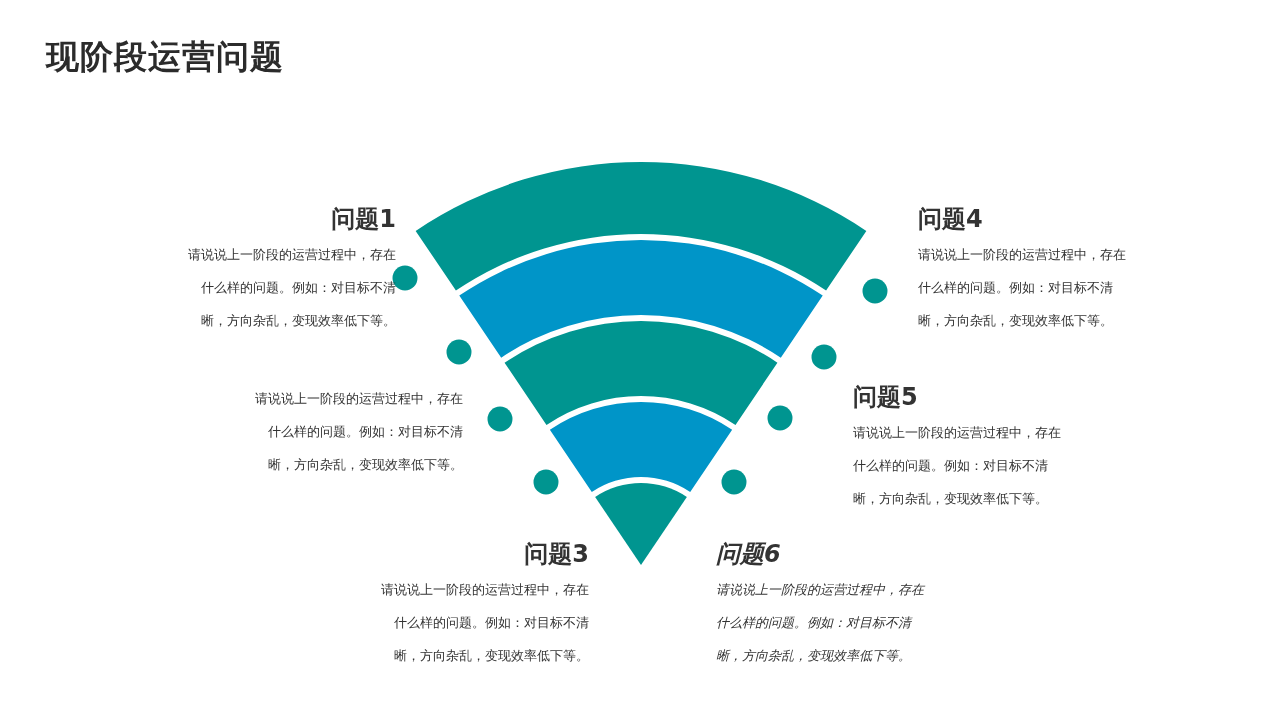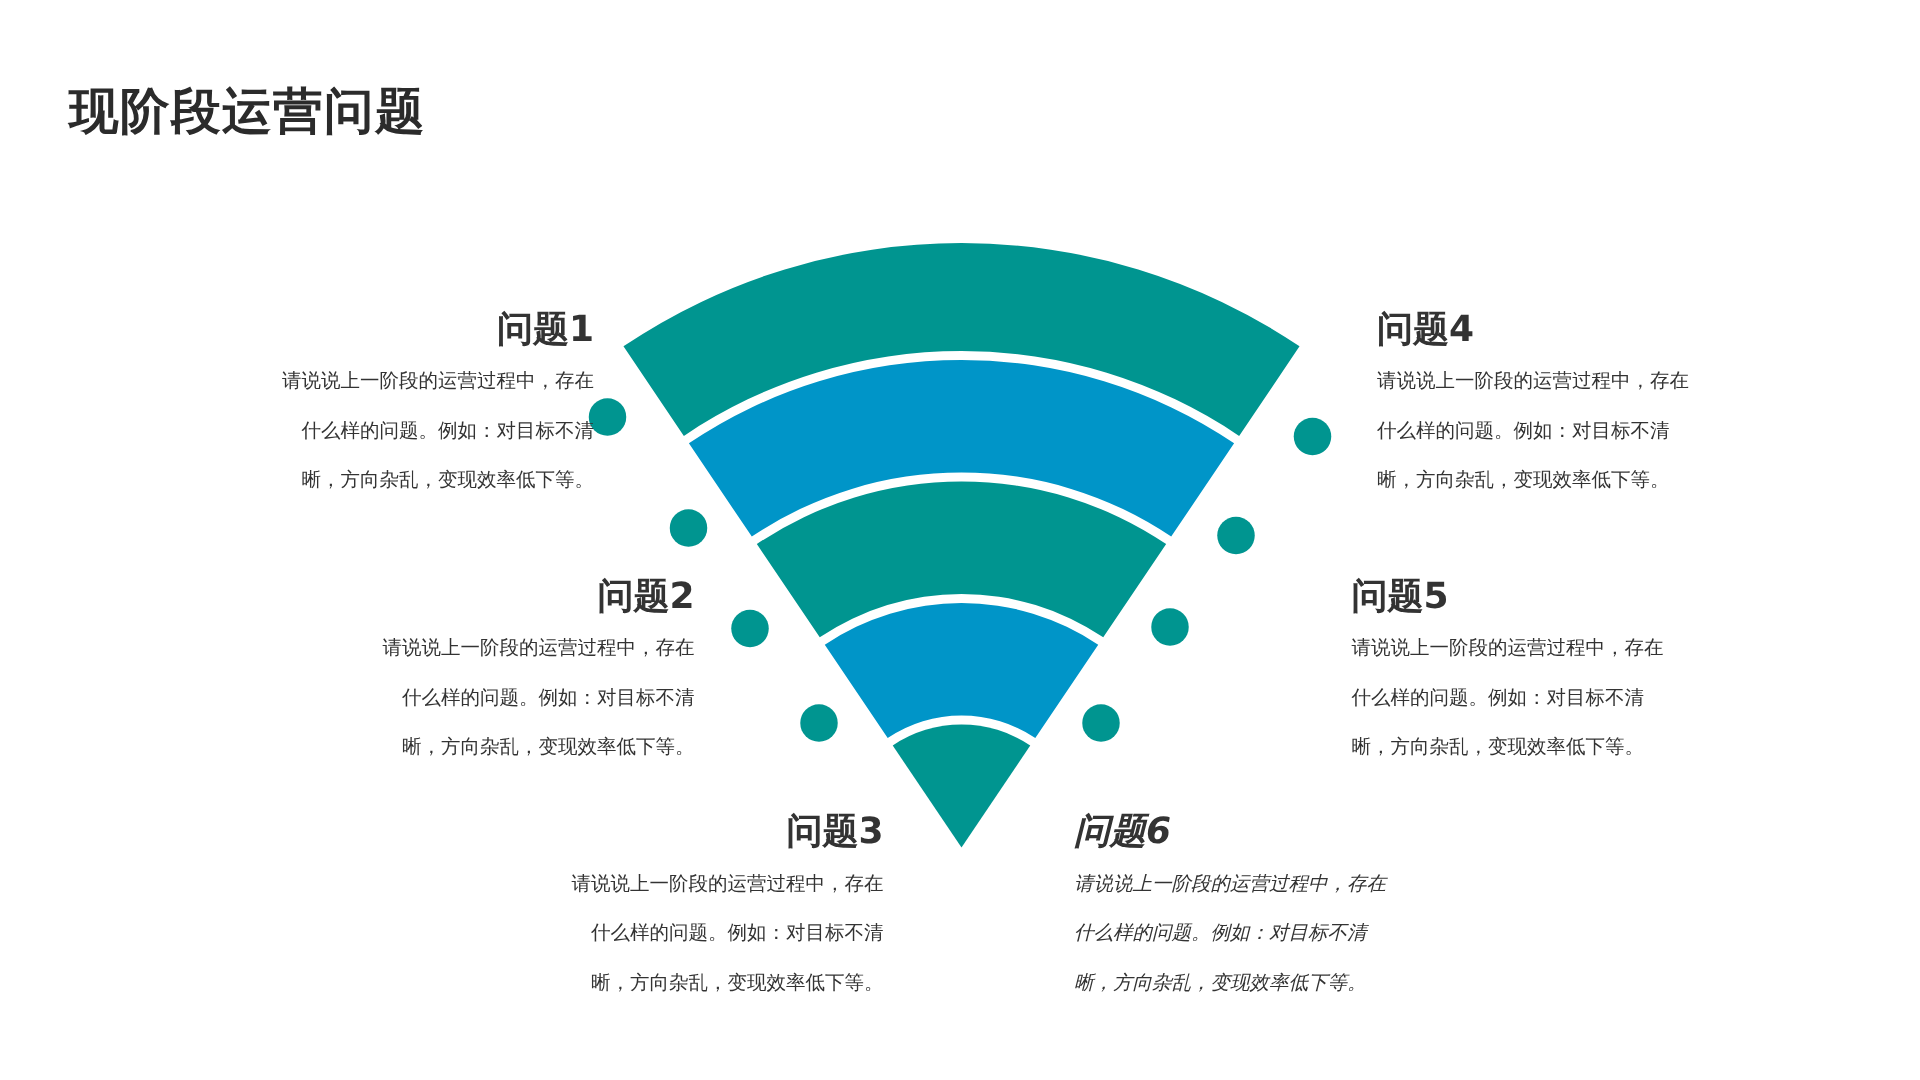--- a/index.html
+++ b/index.html
@@ -3,21 +3,21 @@
 <meta charset="utf-8">
 <style>
   html, body { margin: 0; padding: 0; }
   body {
     width: 1280px; height: 720px; position: relative; overflow: hidden;
     background: #ffffff;
     font-family: "DejaVu Sans", "Liberation Sans", sans-serif;
     color: #333333;
   }
   .page-title {
-    position: absolute; left: 46px; top: 52px;
+    position: absolute; left: 46px; top: 35px;
     font-size: 33px; font-weight: bold; color: #2b2b2b; letter-spacing: 1px;
   }
   .fan { position: absolute; left: 0; top: 0; }
   .block { position: absolute; width: 380px; padding-left: 16px; }
   .block .title {
     font-size: 24px; font-weight: bold; color: #333333; line-height: 30px; margin-bottom: 4px;
   }
   .block .body {
     font-size: 13px; line-height: 33px; color: #333333;
   }
@@ -54,21 +54,20 @@
 <div class="block left" style="left:0px; top:204px;">
   <div class="title">问题1</div>
   <div class="body">
     <span class="line">请说说上一阶段的运营过程中，存在</span>
     <span class="line">什么样的问题。例如：对目标不清</span>
     <span class="line">晰，方向杂乱，变现效率低下等。</span>
   </div>
 </div>
 
 <div class="block left" style="left:67px; top:382px;">
-  <div class="title">问题2</div>
   <div class="body">
     <span class="line">请说说上一阶段的运营过程中，存在</span>
     <span class="line">什么样的问题。例如：对目标不清</span>
     <span class="line">晰，方向杂乱，变现效率低下等。</span>
   </div>
 </div>
 
 <div class="block left" style="left:193px; top:539px;">
   <div class="title">问题3</div>
   <div class="body">
@@ -80,21 +79,21 @@
 
 <div class="block right" style="left:902px; top:204px;">
   <div class="title">问题4</div>
   <div class="body">
     <span class="line">请说说上一阶段的运营过程中，存在</span>
     <span class="line">什么样的问题。例如：对目标不清</span>
     <span class="line">晰，方向杂乱，变现效率低下等。</span>
   </div>
 </div>
 
-<div class="block right" style="left:837px; top:382px;margin-left:48px;">
+<div class="block right" style="left:837px; top:382px;">
   <div class="title">问题5</div>
   <div class="body">
     <span class="line">请说说上一阶段的运营过程中，存在</span>
     <span class="line">什么样的问题。例如：对目标不清</span>
     <span class="line">晰，方向杂乱，变现效率低下等。</span>
   </div>
 </div>
 
 <div class="block right" style="left:700px; top:539px;font-style:italic;">
   <div class="title">问题6</div>

